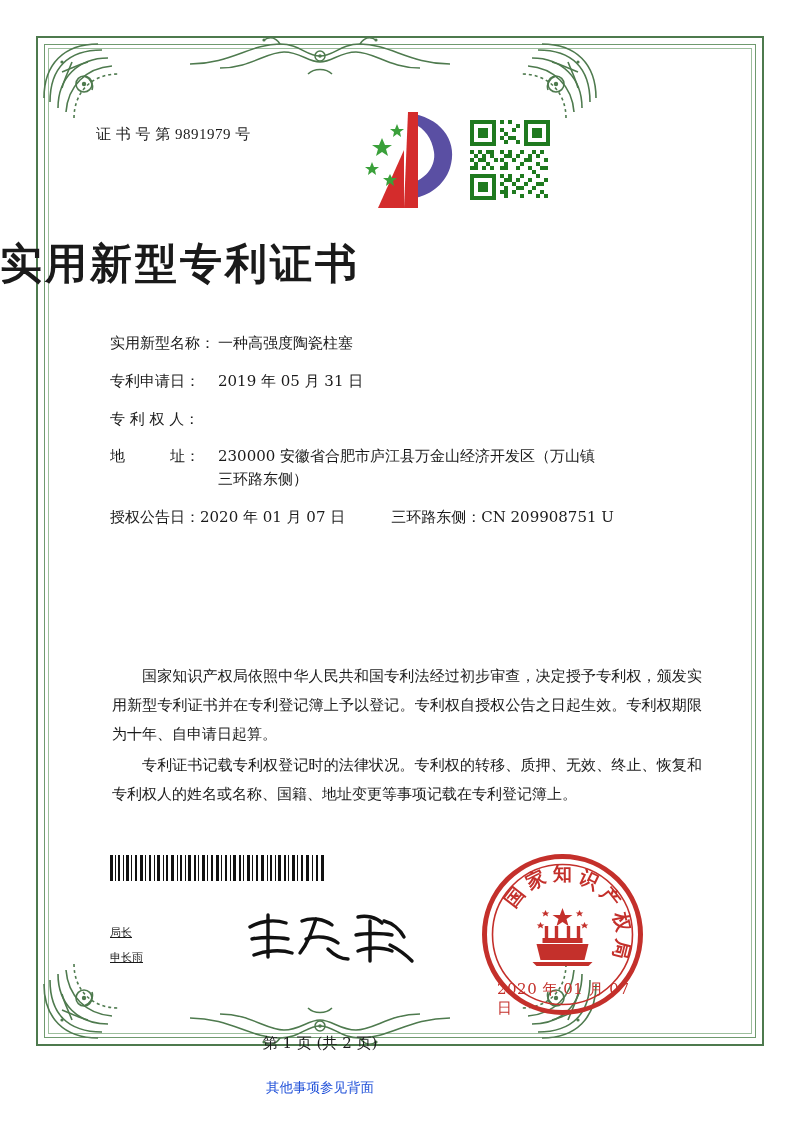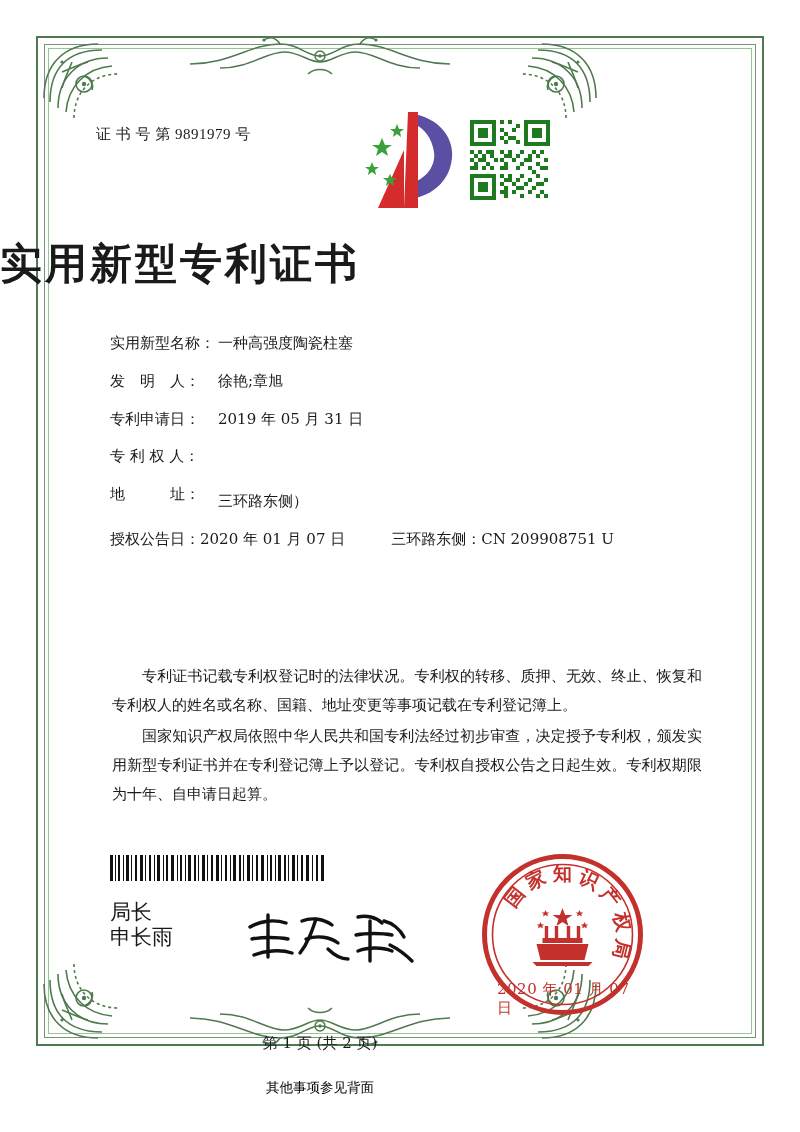--- a/index.html
+++ b/index.html
@@ -188,24 +188,25 @@
     left: 110px;
     top: 855px;
     width: 215px;
     height: 26px;
   }
 
   
   .sig-label {
     position: absolute;
     left: 110px;
-    top: 900px;
-    font-size: 21px;
+    top: 920px;
+    font-size: 11px;
     line-height: 25px;
     font-family: "DejaVu Serif", serif;
+    text-decoration: underline;
   }
   .sig-script {
     position: absolute;
     left: 240px;
     top: 905px;
     width: 190px;
     height: 66px;
   }
 
   
@@ -236,21 +237,21 @@
     font-size: 15px;
     font-family: "DejaVu Serif", serif;
   }
   .footnote {
     position: absolute;
     left: 0;
     right: 0;
     top: 1079px;
     text-align: center;
     font-size: 13.5px;
-    color: #000000;
+    color: #1d4ed8;
     font-family: "DejaVu Serif", serif;
   }
 </style>
 </head>
 <body>
 
 <div class="page">
 
   <div class="border-outer"></div>
   <div class="border-inner"></div>
@@ -460,59 +461,56 @@
 
   <div class="title">实用新型专利证书</div>
 
   <div class="fields">
 
     <div class="field-row">
       <div class="field-label">实用新型名称：</div>
       <div class="field-value">一种高强度陶瓷柱塞</div>
     </div>
 
-    <div class="field-row">
-      <div class="field-label">发　明　人：</div>
-      <div class="field-value">徐艳;章旭</div>
-    </div>
 
 
     <div class="field-row">
       <div class="field-label">专利申请日：</div>
       <div class="field-value">2019 年 05 月 31 日</div>
     </div>
 
     <div class="field-row">
       <div class="field-label">专 利 权 人：</div>
     </div>
 
     <div class="field-row">
       <div class="field-label">地　　　址：</div>
       <div class="field-value">
+        <span>230000 安徽省合肥市庐江县万金山经济开发区（万山镇</span>
         <span class="line2">三环路东侧）</span>
       </div>
     </div>
 
     <div class="row-inline">
       <div class="inline-group">
         <span class="inline-label">授权公告日：</span>
         <span class="inline-value">2020 年 01 月 07 日</span>
       </div>
       <div class="gap"></div>
       <div class="inline-group">
         <span class="inline-label">三环路东侧：</span>
         <span class="inline-value">CN 209908751 U</span>
       </div>
     </div>
 
   </div>
 
   <div class="paragraphs">
+    <p>国家知识产权局依照中华人民共和国专利法经过初步审查，决定授予专利权，颁发实用新型专利证书并在专利登记簿上予以登记。专利权自授权公告之日起生效。专利权期限为十年、自申请日起算。</p>
     <p>专利证书记载专利权登记时的法律状况。专利权的转移、质押、无效、终止、恢复和专利权人的姓名或名称、国籍、地址变更等事项记载在专利登记簿上。</p>
-    <p>国家知识产权局依照中华人民共和国专利法经过初步审查，决定授予专利权，颁发实用新型专利证书并在专利登记簿上予以登记。专利权自授权公告之日起生效。专利权期限为十年、自申请日起算。</p>
   </div>
 
   <svg class="barcode" viewBox="0 0 215 26" shape-rendering="crispEdges">
     <g fill="#111111">
       <rect x="0" y="0" width="3" height="26"></rect>
         <rect x="5" y="0" width="1" height="26"></rect>
       <rect x="8" y="0" width="2" height="26"></rect>
         <rect x="13" y="0" width="1" height="26"></rect>
       <rect x="16" y="0" width="3" height="26"></rect>
         <rect x="21" y="0" width="1" height="26"></rect>

